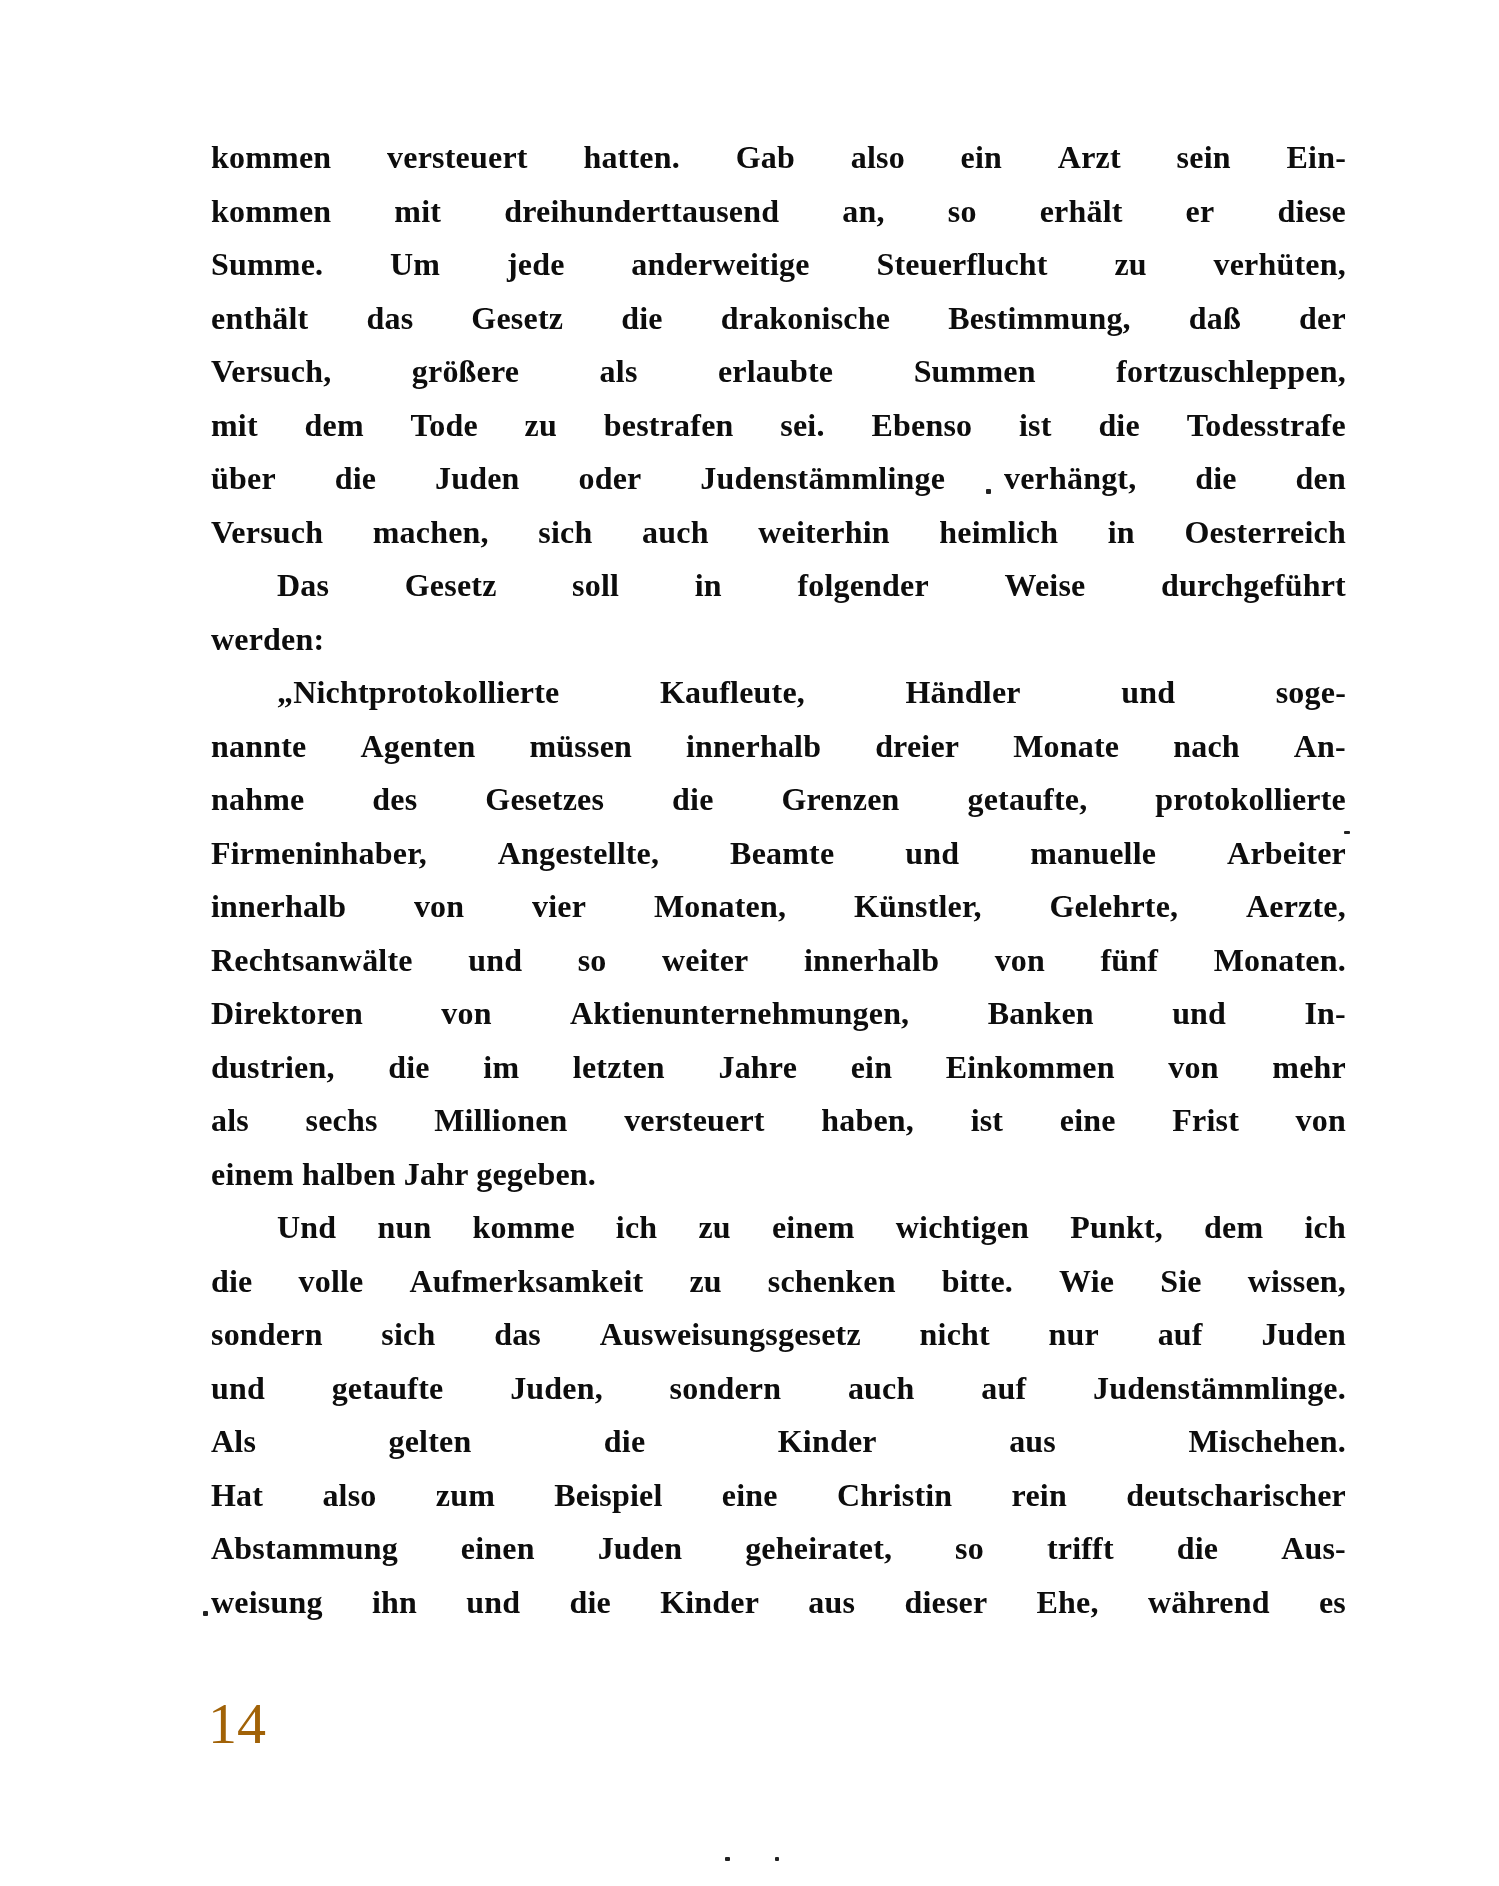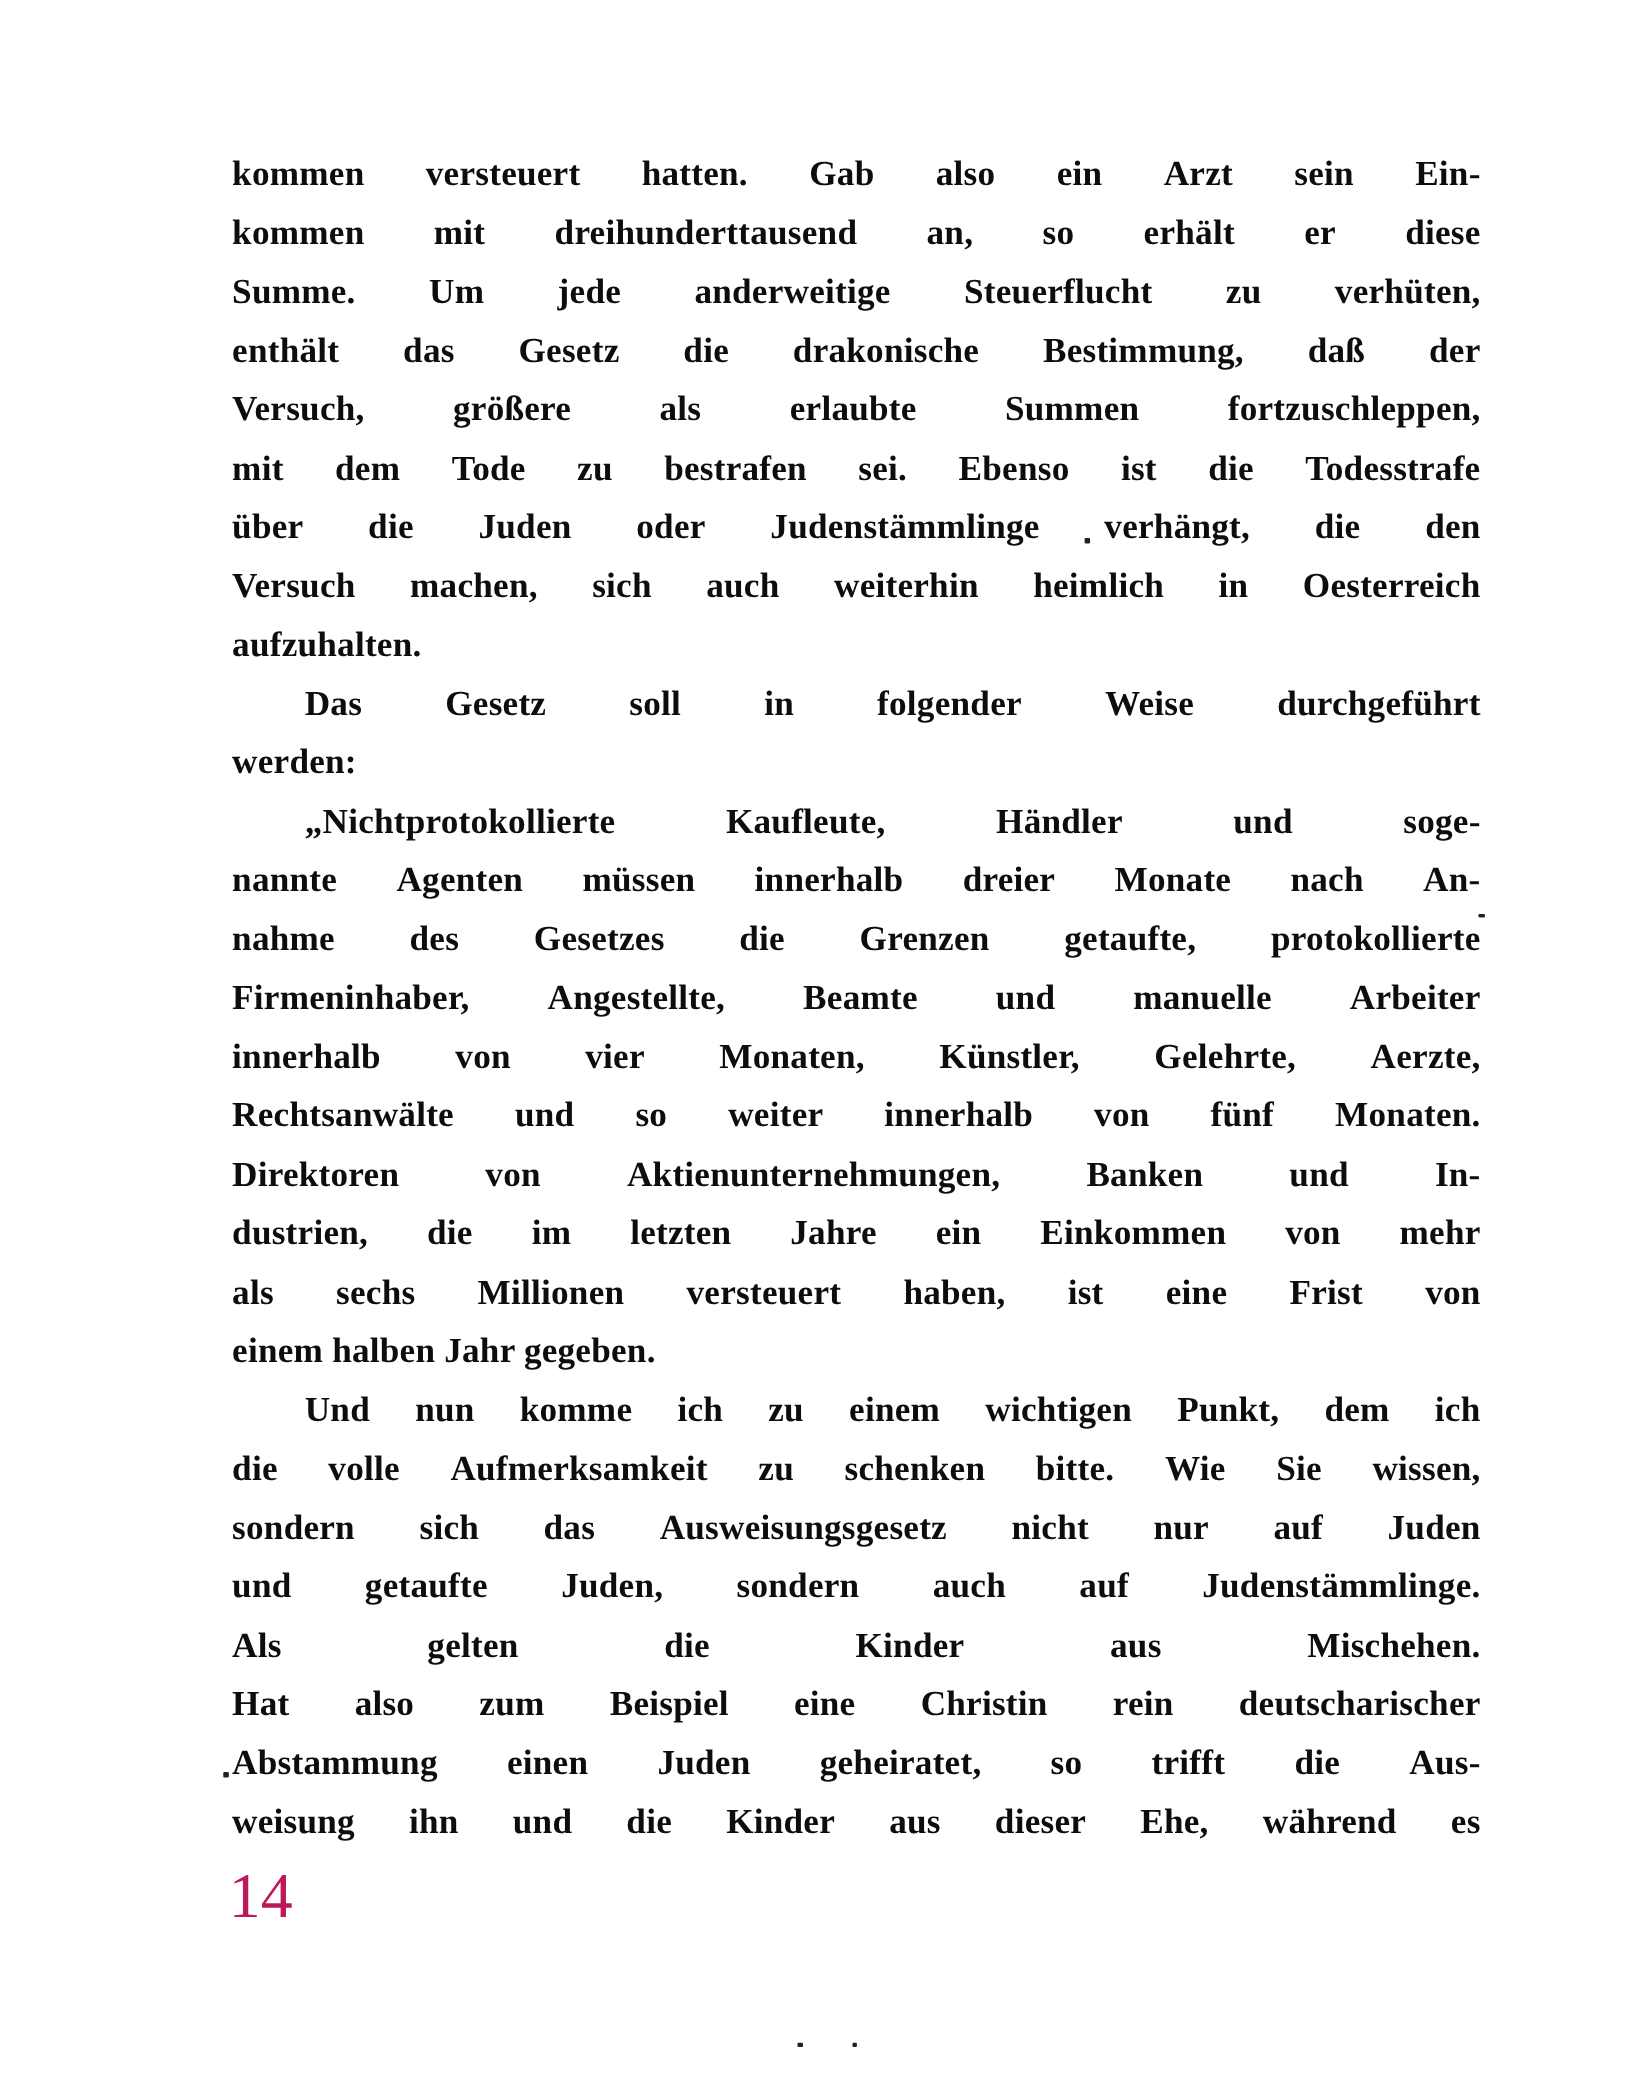--- a/index.html
+++ b/index.html
@@ -45,21 +45,21 @@
   .line.indent {
     padding-left: 66px;
   }
   .page-number {
     position: absolute;
     left: 208px;
     top: 1694px;
     font-size: 58px;
     line-height: 60px;
     font-weight: normal;
-    color: #be185d;
+    color: #a16207;
   }
   .speck {
     position: absolute;
     background: #222;
     border-radius: 1px;
   }
 </style>
 </head>
 <body>
 
@@ -138,21 +138,20 @@
       <div class="line just">
         <span>Versuch</span>
         <span>machen,</span>
         <span>sich</span>
         <span>auch</span>
         <span>weiterhin</span>
         <span>heimlich</span>
         <span>in</span>
         <span>Oesterreich</span>
       </div>
-      <div class="line last">aufzuhalten.</div>
       <div class="line just indent">
         <span>Das</span>
         <span>Gesetz</span>
         <span>soll</span>
         <span>in</span>
         <span>folgender</span>
         <span>Weise</span>
         <span>durchgeführt</span>
       </div>
       <div class="line last">werden:</div>

